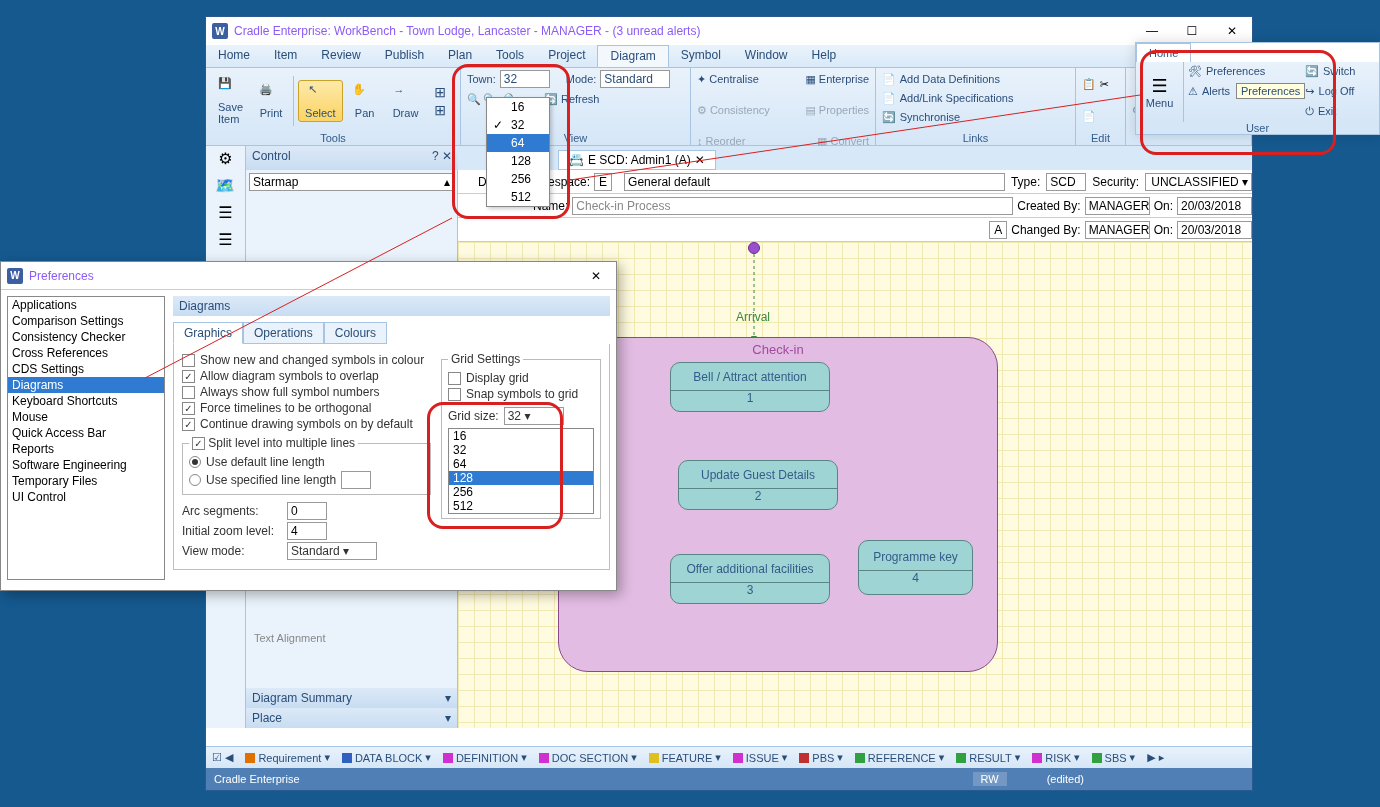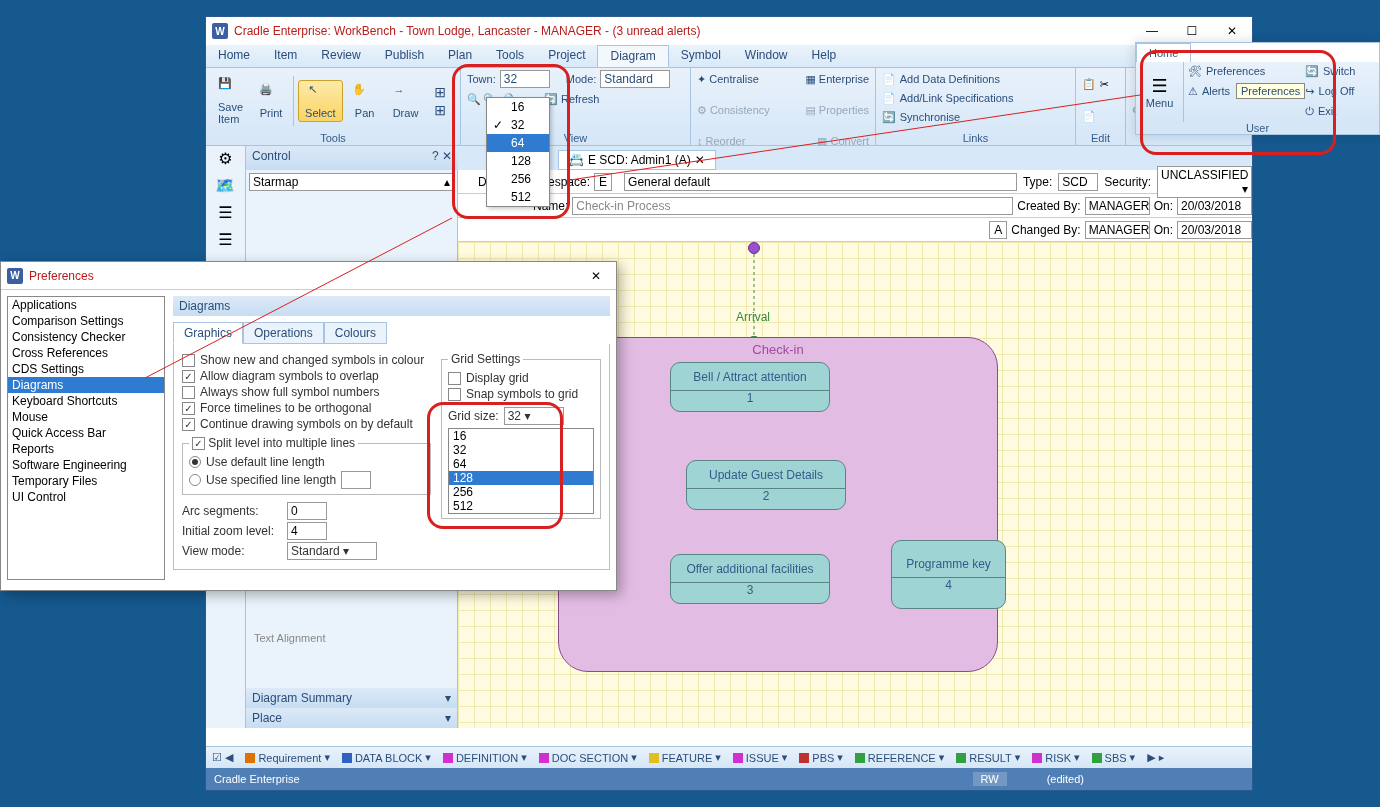--- a/index.html
+++ b/index.html
@@ -1,21 +1,21 @@
 <!DOCTYPE html>
 <html><head>
 <meta charset="utf-8">
 <style>
   * { box-sizing: border-box; margin: 0; padding: 0; font-family: "Segoe UI", Tahoma, sans-serif; }
   body { background: #15598f; width: 1380px; height: 807px; position: relative; overflow: hidden; }
 
   .window { position: absolute; background: #fff; border: 1px solid #2b5a8e; }
   .titlebar { background: #fff; display: flex; align-items: center; height: 28px; font-size: 12px; }
   .titlebar .app-icon { width: 16px; height: 16px; background: #3b5fa0; margin: 0 6px; border-radius: 2px; display: inline-flex; align-items: center; justify-content: center; color:#fff; font-size:10px; font-weight:bold;}
-  .titlebar .ttl { flex: 1; color: #b91c1c; }
+  .titlebar .ttl { flex: 1; color: #8b5cf6; }
   .winbtns { display: flex; }
   .winbtn { width: 40px; height: 28px; display:flex; align-items:center; justify-content:center; font-size:12px; }
 
   .menubar { display: flex; background: linear-gradient(#eaf3fb,#d9e9f8); border-bottom: 1px solid #a7c4e2; height: 23px; font-size: 12px; }
   .menubar .mitem { padding: 3px 12px; color: #2a4e7a; }
   .menubar .mitem.active { background: #f3f8fd; border: 1px solid #a7c4e2; border-bottom: none; }
 
   .ribbon { display: flex; background: linear-gradient(#e9f2fb,#d5e6f7); border-bottom: 1px solid #a7c4e2; height: 78px; font-size: 11px; }
   .rgroup { border-right: 1px solid #a7c4e2; padding: 2px 6px 0; display:flex; flex-direction:column; }
   .rgroup .rrow { display: flex; gap: 4px; flex:1; align-items:center;}
@@ -232,21 +232,21 @@
 
     <div style="flex:1; display:flex; flex-direction:column;">
 
       <div style="display:flex; font-size:12px; height:24px; align-items:center; border-bottom:1px solid #ccc;">
         <span style="padding:0 4px 0 20px;">Domain/Namespace:</span>
         <span class="input-sm" style="width:18px;text-align:center;">E</span>
         <span class="input-sm" style="flex:1;margin-left:12px;">General default</span>
         <span style="padding:0 6px;">Type:</span>
         <span class="input-sm" style="width:40px;">SCD</span>
         <span style="padding:0 6px;">Security:</span>
-        <span class="input-sm" style="width:95px;text-align:right;"><span>UNCLASSIFIED</span> ▾</span>
+        <span class="input-sm" style="width:107px;text-align:right;"><span>UNCLASSIFIED</span> ▾</span>
       </div>
       <div style="display:flex; font-size:12px; height:24px; align-items:center; border-bottom:1px solid #ccc;">
         <span style="padding:0 4px 0 75px;">Name:</span>
         <span class="input-sm" style="flex:1;color:#888;">Check-in Process</span>
         <span style="padding:0 4px;">Created By:</span>
         <span class="input-sm" style="width:65px;">MANAGER</span>
         <span style="padding:0 4px;">On:</span>
         <span class="input-sm" style="width:75px;">20/03/2018</span>
       </div>
       <div style="display:flex; font-size:12px; height:24px; align-items:center; border-bottom:1px solid #ccc;">
@@ -279,29 +279,29 @@
         </svg>
         <div style="position:absolute; left:148px; top:132px; width:12px;height:12px; background:#9b4fcf; border-radius:50%; border:1px solid #6a2a8f;"></div>
 
         <div class="proc-container" style="left:100px; top:95px; width:440px; height:335px;">
           <div style="text-align:center;color:#a04ba0;font-size:13px;padding-top:4px;">Check-in</div>
         </div>
         <div class="proc-box" style="left:212px; top:120px; width:160px; height:50px;">
           <span>Bell / Attract attention</span>
             <span style="border-top:1px solid #5a8585;width:100%;text-align:center;margin-top:6px;">1</span>
         </div>
-        <div class="proc-box" style="left:228px; top:218px; width:160px; height:50px;">
+        <div class="proc-box" style="left:220px; top:218px; width:160px; height:50px;">
           <span>Update Guest Details</span>
             <span style="border-top:1px solid #5a8585;width:100%;text-align:center;margin-top:6px;">2</span>
         </div>
         <div class="proc-box" style="left:212px; top:312px; width:160px; height:50px;">
           <span>Offer additional facilities</span>
             <span style="border-top:1px solid #5a8585;width:100%;text-align:center;margin-top:6px;">3</span>
         </div>
-        <div class="proc-box" style="left:433px; top:298px; width:115px; height:69px;align-items:center;">
+        <div class="proc-box" style="left:400px; top:298px; width:115px; height:55px;align-items:center;">
           <span>Programme key</span>
             <span style="border-top:1px solid #5a8585;width:100%;text-align:center;margin-top:6px;">4</span>
         </div>
       </div>
     </div>
   </div>
 
   <div class="bottombar">
     <span class="bbitem">☑ ◀</span>
     <span class="bbitem"><span class="color-sq" style="background:#e07000"></span><span>Requirement</span> ▾</span>

